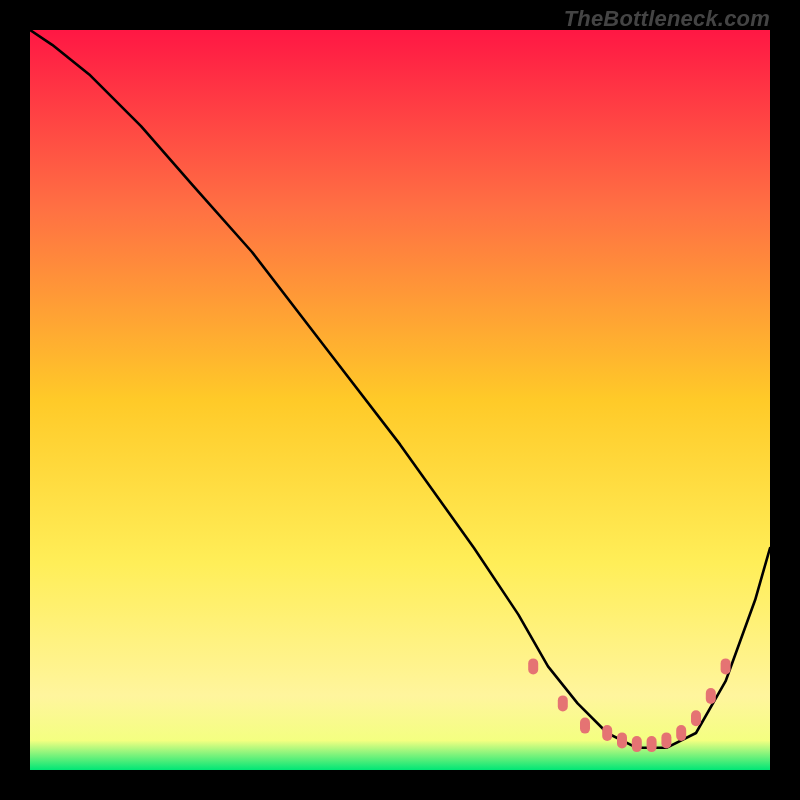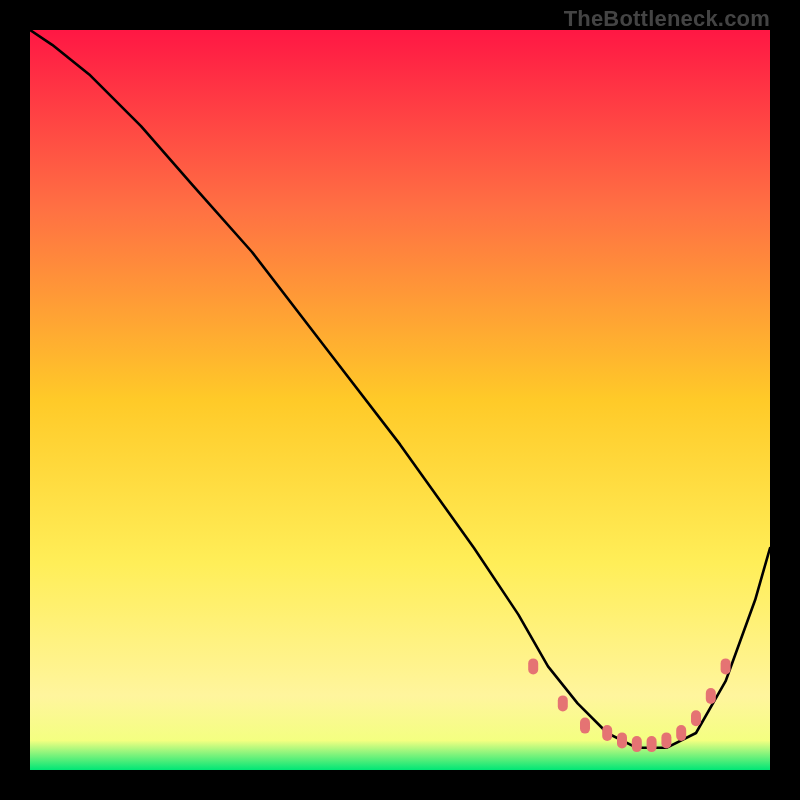--- a/index.html
+++ b/index.html
@@ -7,20 +7,21 @@
     padding: 0;
     width: 800px;
     height: 800px;
     background: #000000;
     overflow: hidden;
   }
   .chart-container {
     position: relative;
     width: 800px;
     height: 800px;
+    font-style: italic;
   }
   .plot-area {
     position: absolute;
     left: 30px;
     top: 30px;
     width: 740px;
     height: 740px;
   }
   .watermark {
     position: absolute;

